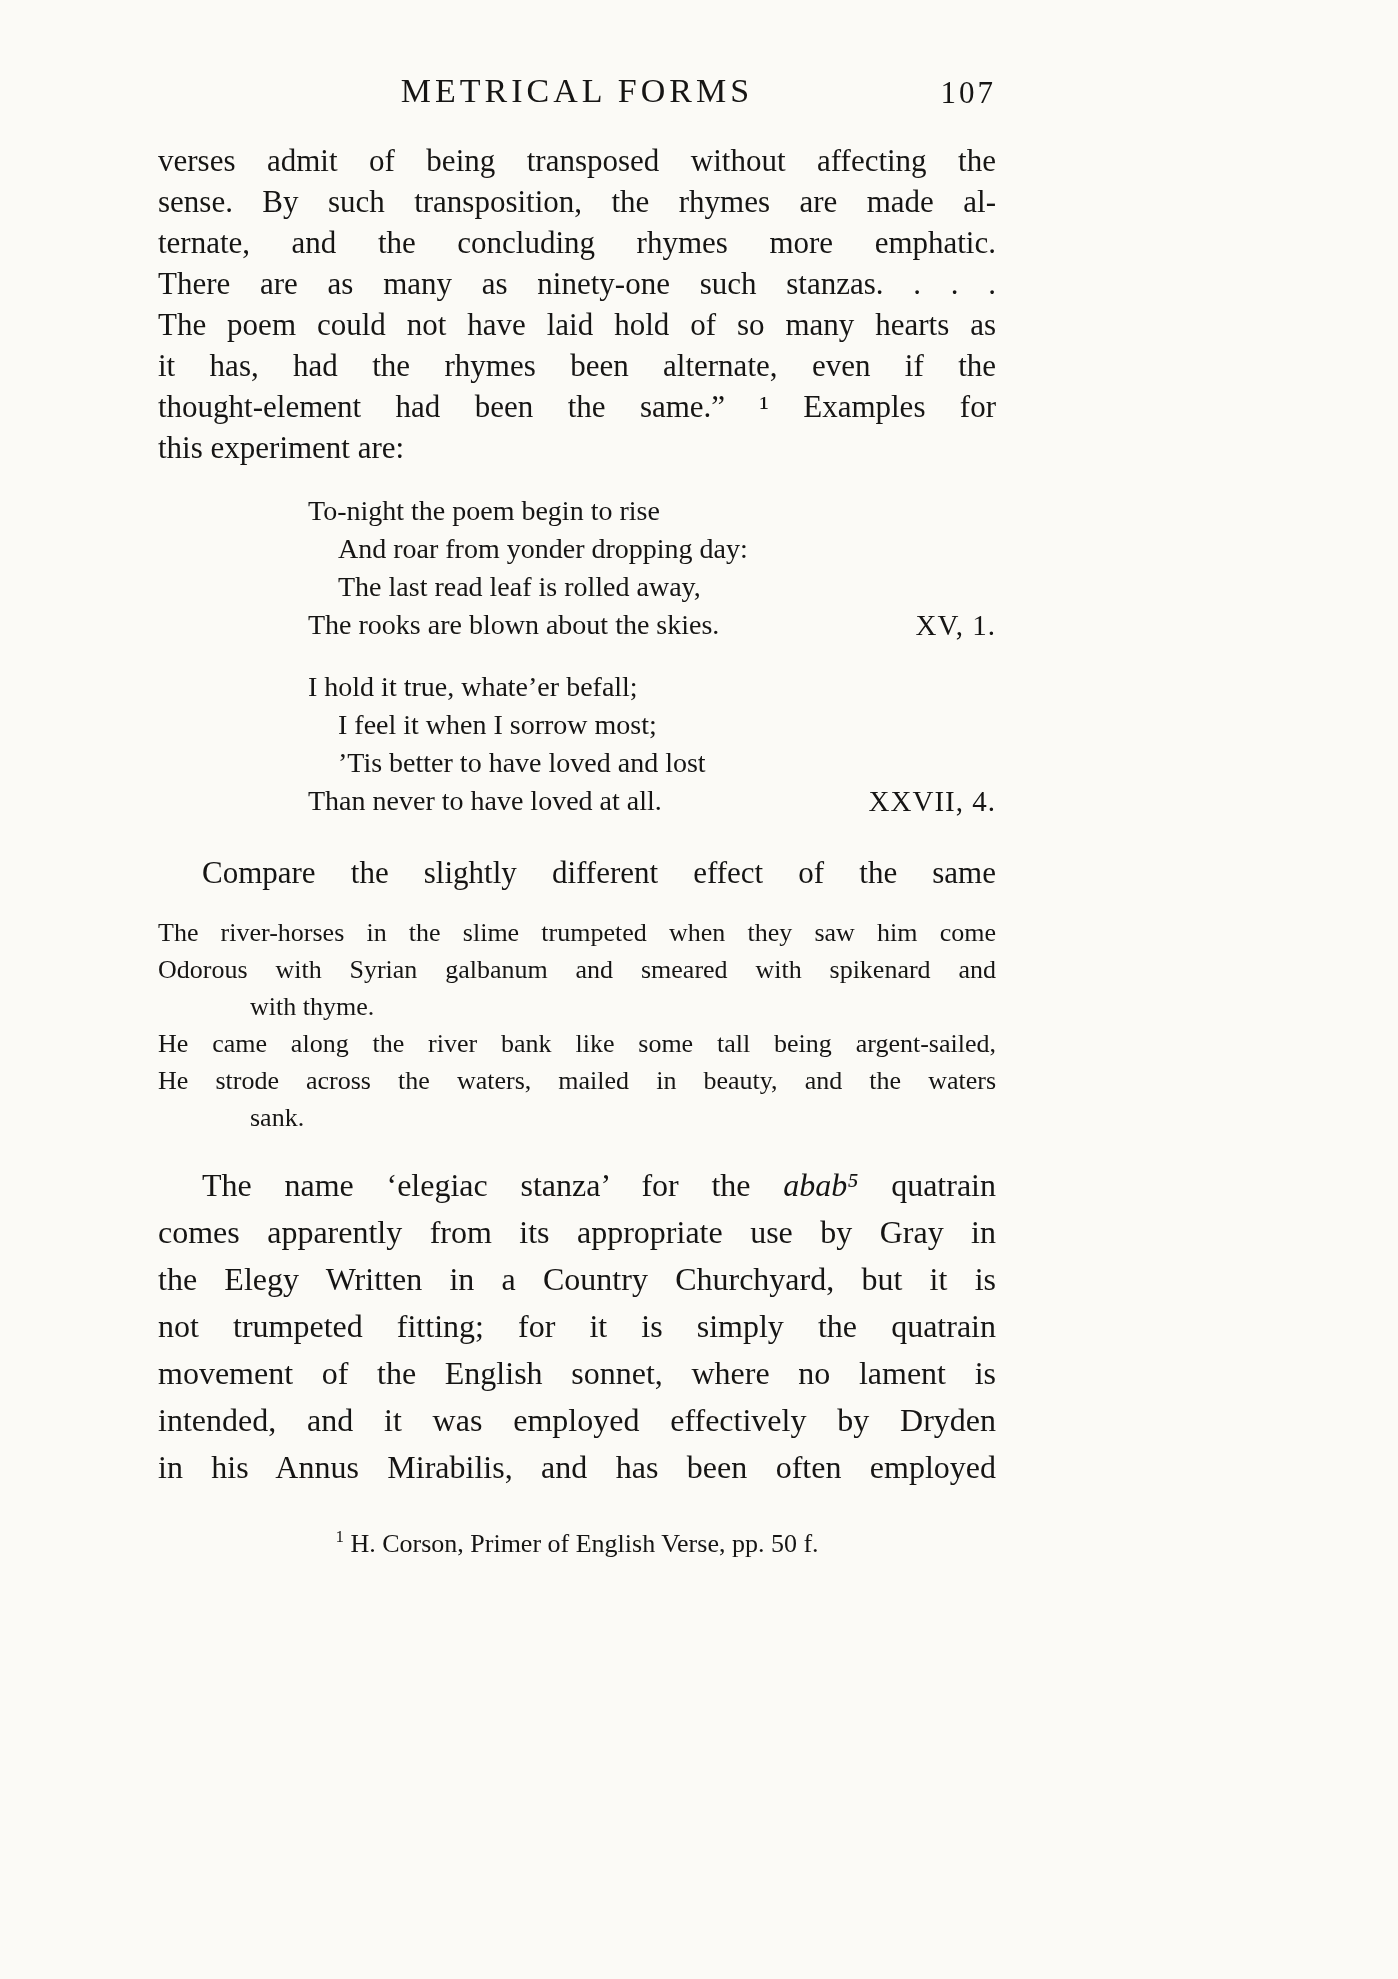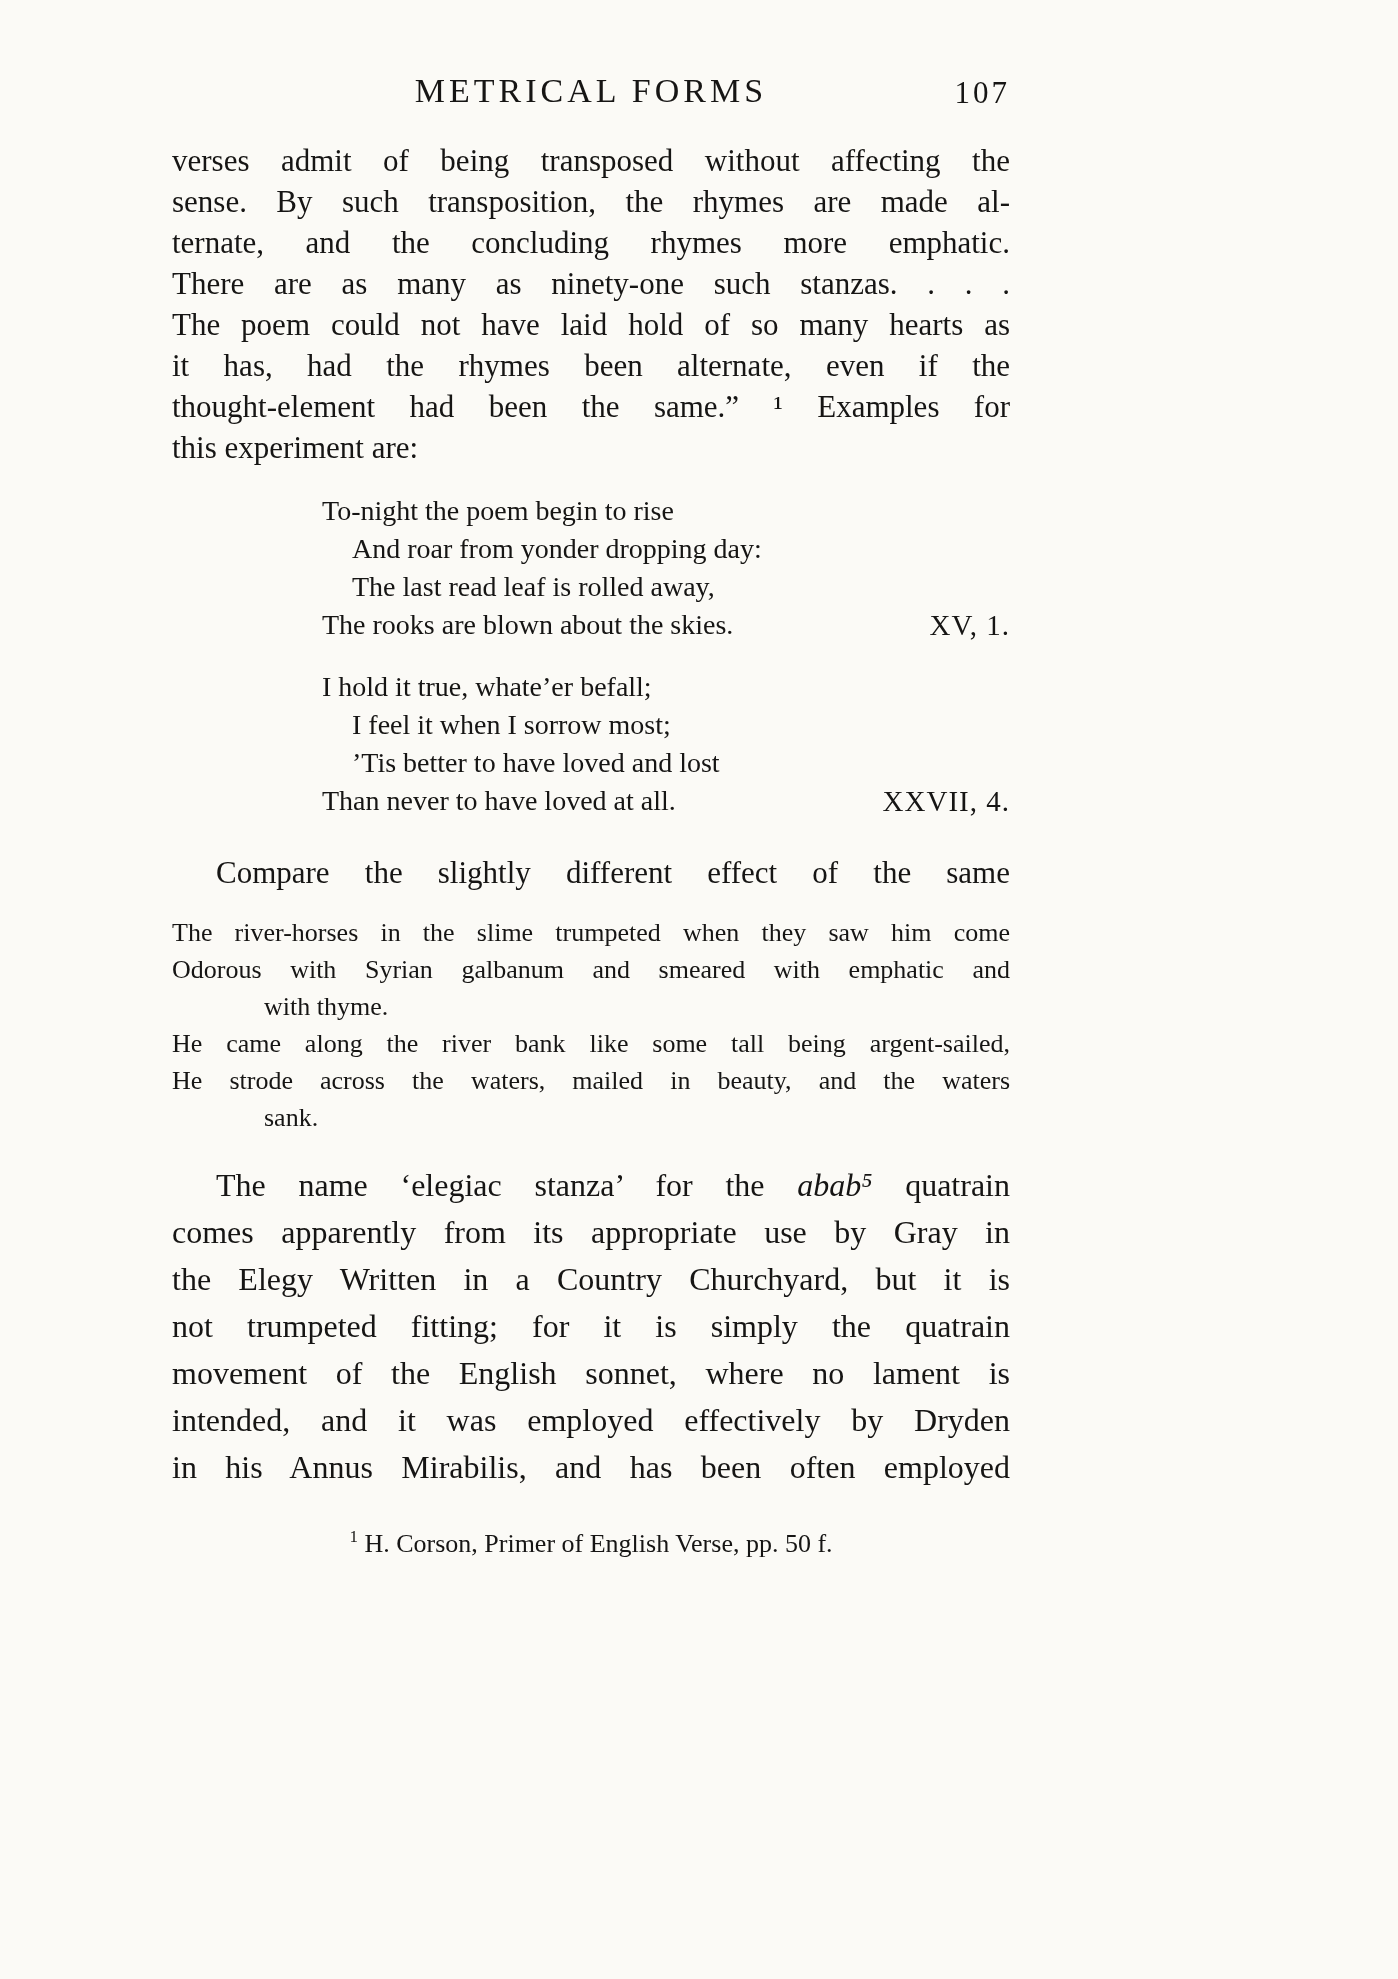--- a/index.html
+++ b/index.html
@@ -8,21 +8,21 @@
     width: 1398px;
     height: 1979px;
     background: #fbfaf6;
     font-family: "Liberation Serif", serif;
     color: #161514;
     overflow: hidden;
     position: relative;
   }
   .page {
     position: absolute;
-    left: 172px;
+    left: 158px;
     top: 72px;
     width: 838px;
   }
   .header {
     position: relative;
     height: 52px;
     margin-bottom: 16px;
   }
   .title {
     text-align: center;
@@ -104,21 +104,21 @@
       <span class="poem-ref">XXVII, 4.</span>
     </div>
   </div>
 
   <div class="para2">
     <div class="jline indent1">Compare the slightly different effect of the same</div>
   </div>
 
   <div class="quote">
     <div class="jline">The river-horses in the slime trumpeted when they saw him come</div>
-    <div class="jline">Odorous with Syrian galbanum and smeared with emphatic and</div>
+    <div class="jline">Odorous with Syrian galbanum and smeared with spikenard and</div>
     <div class="qindent">with thyme.</div>
     <div class="jline">He came along the river bank like some tall being argent-sailed,</div>
     <div class="jline">He strode across the waters, mailed in beauty, and the waters</div>
     <div class="qindent">sank.</div>
   </div>
 
   <div class="para3">
     <div class="jline indent1">
       <span>The name ‘elegiac stanza’ for the </span><span class="italic">abab⁵</span><span> quatrain</span>
     </div>

